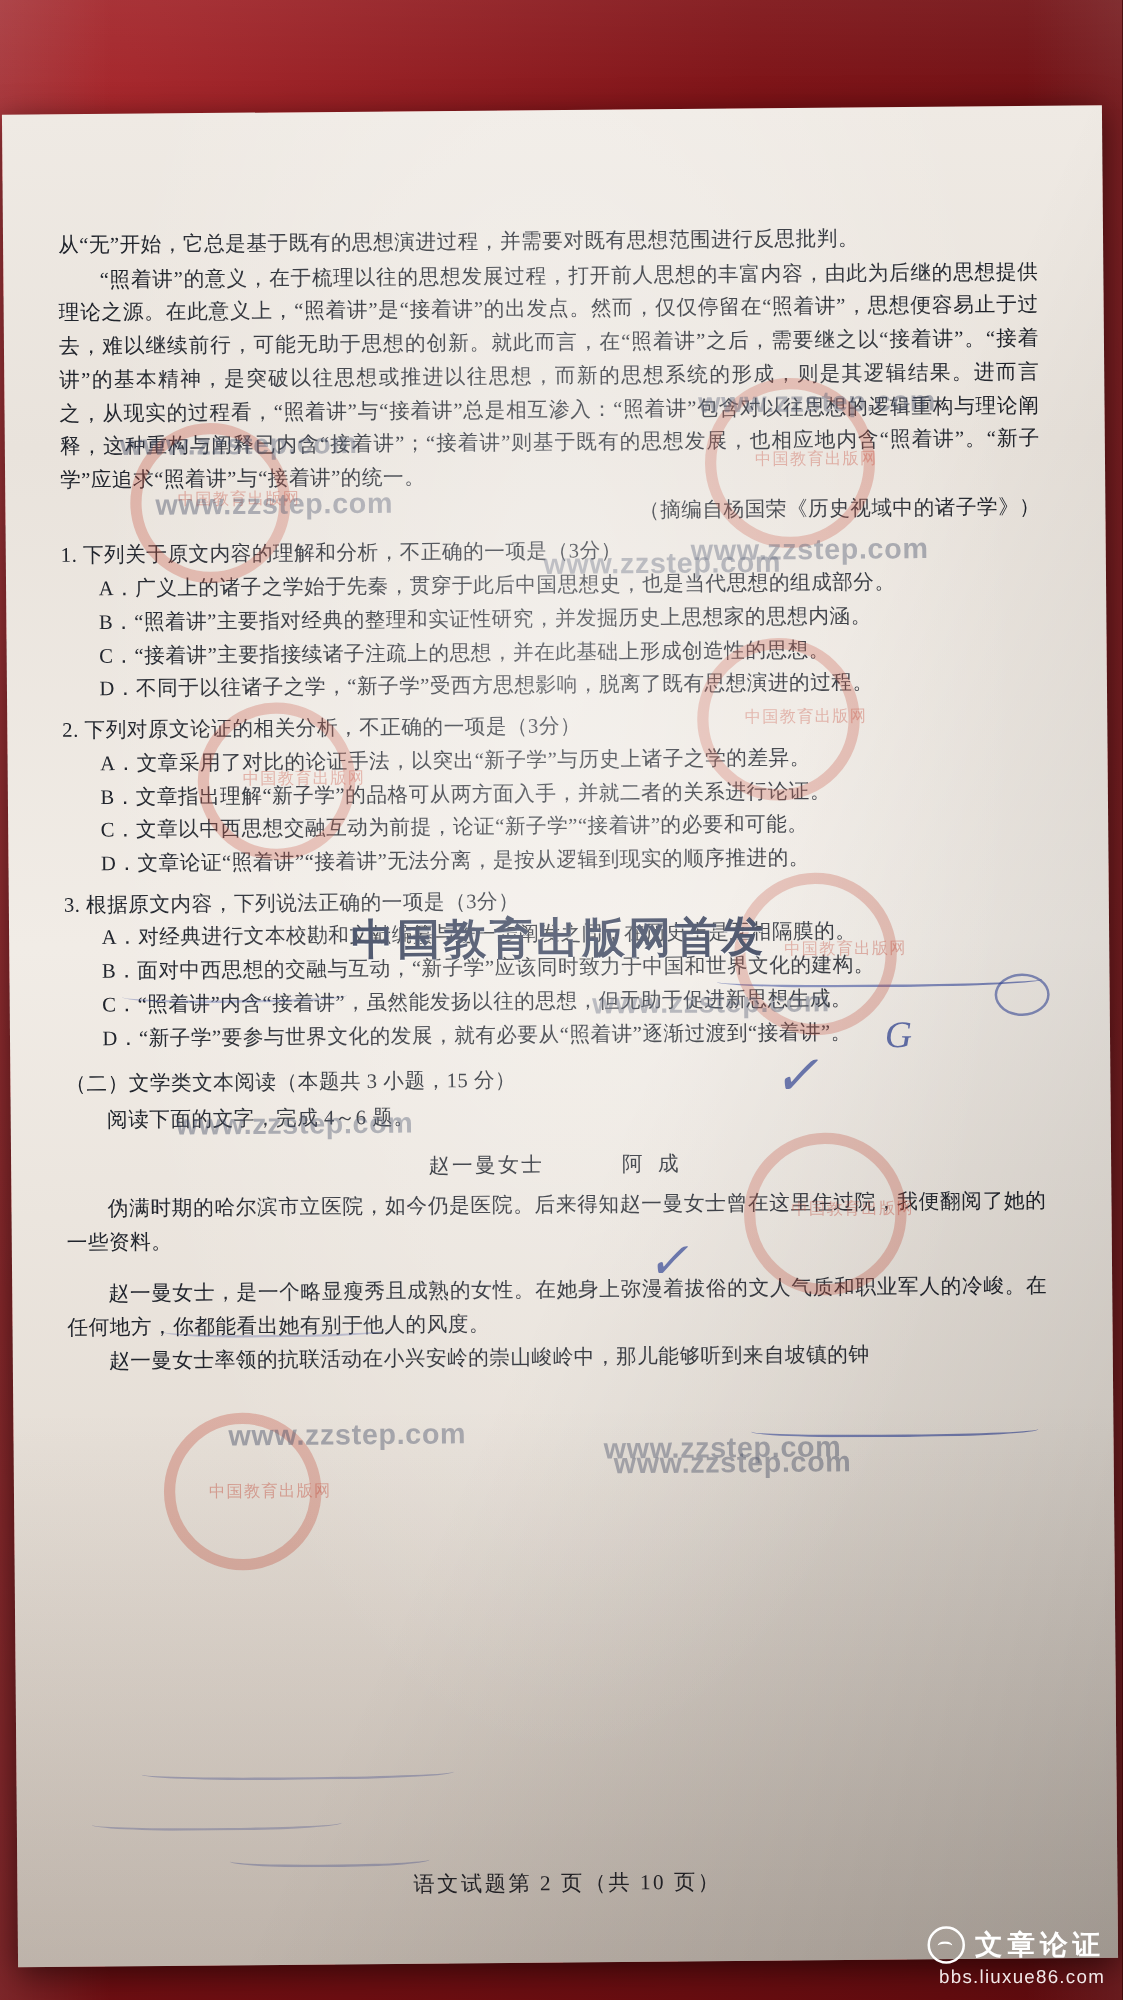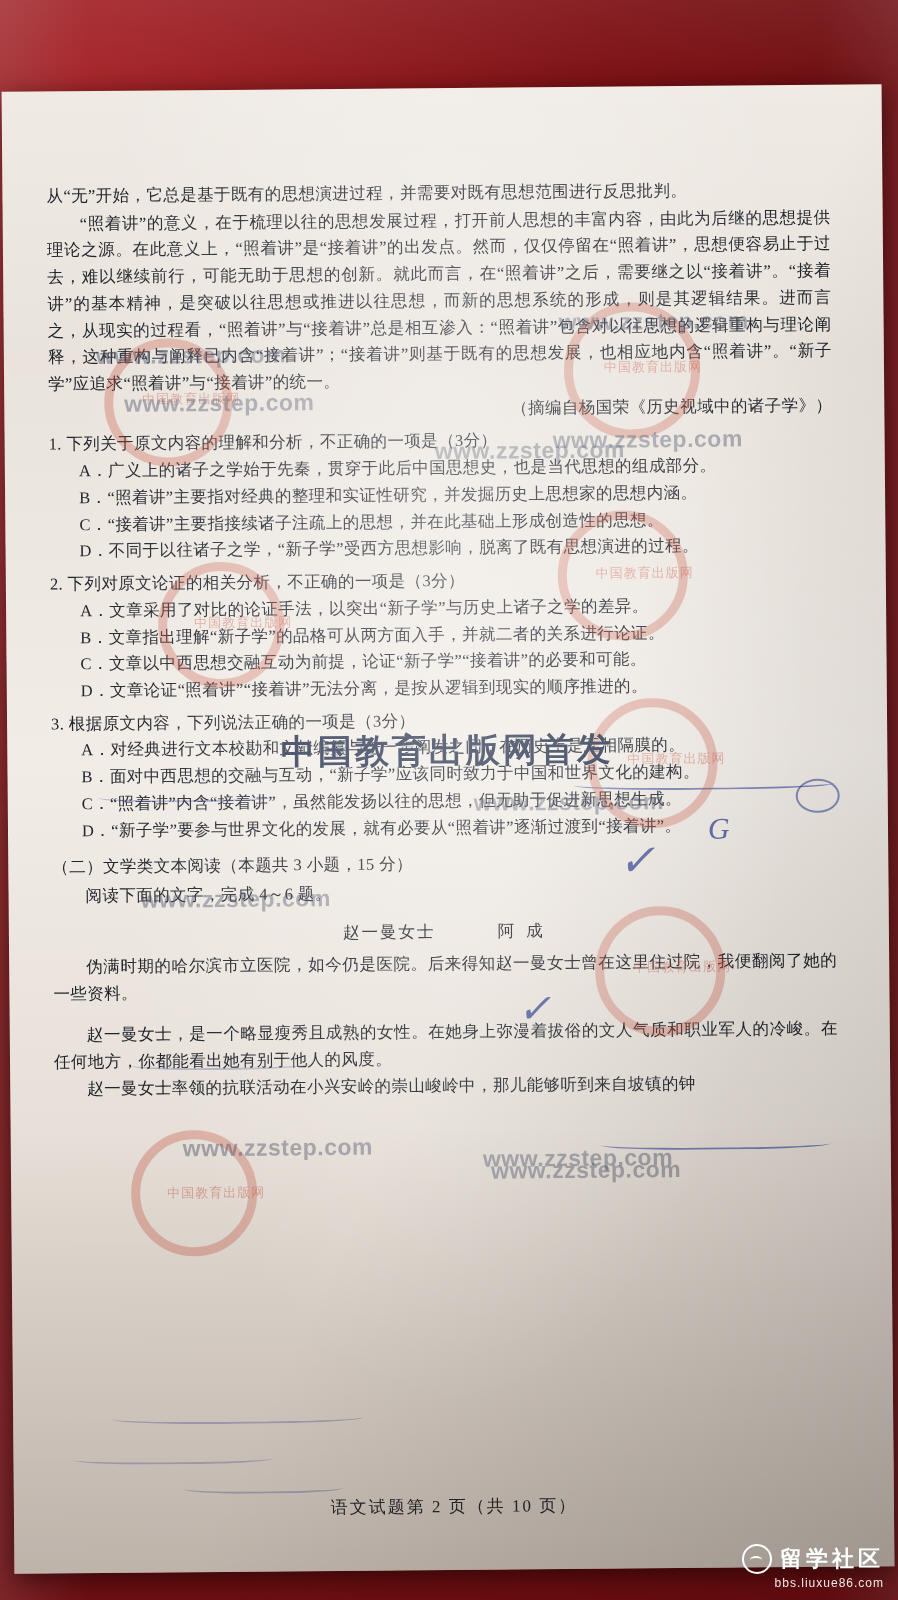--- a/index.html
+++ b/index.html
@@ -197,21 +197,21 @@
   }
   #badge .logo::before {
     content: "";
     position: absolute;
     left: 6px; top: 10px;
     width: 12px; height: 6px;
     border-top: 2px solid #fff;
     border-radius: 50%;
   }
   #badge .b2 {
-    font-size: 12px;
+    font-size: 15px;
     letter-spacing: 1px;
     color: #f2e8e8;
     margin-top: 2px;
   }
 </style>
 </head>
 <body>
 
 <div id="scene">
 
@@ -313,18 +313,18 @@
     <span class="wm wm-url" style="left:480px;top:1070px;">www.zzstep.com</span>
 
     <div class="wm-big">中国教育出版网首发</div>
 
     <div class="footer">语文试题第 2 页（共 10 页）</div>
   </div>
 
   <div id="badge">
     <div class="b1">
       <span class="logo"></span>
-      <span>留学社区</span>
+      <span>文章论证</span>
     </div>
     <div class="b2">bbs.liuxue86.com</div>
   </div>
 
 </div>
 
 </body></html>

